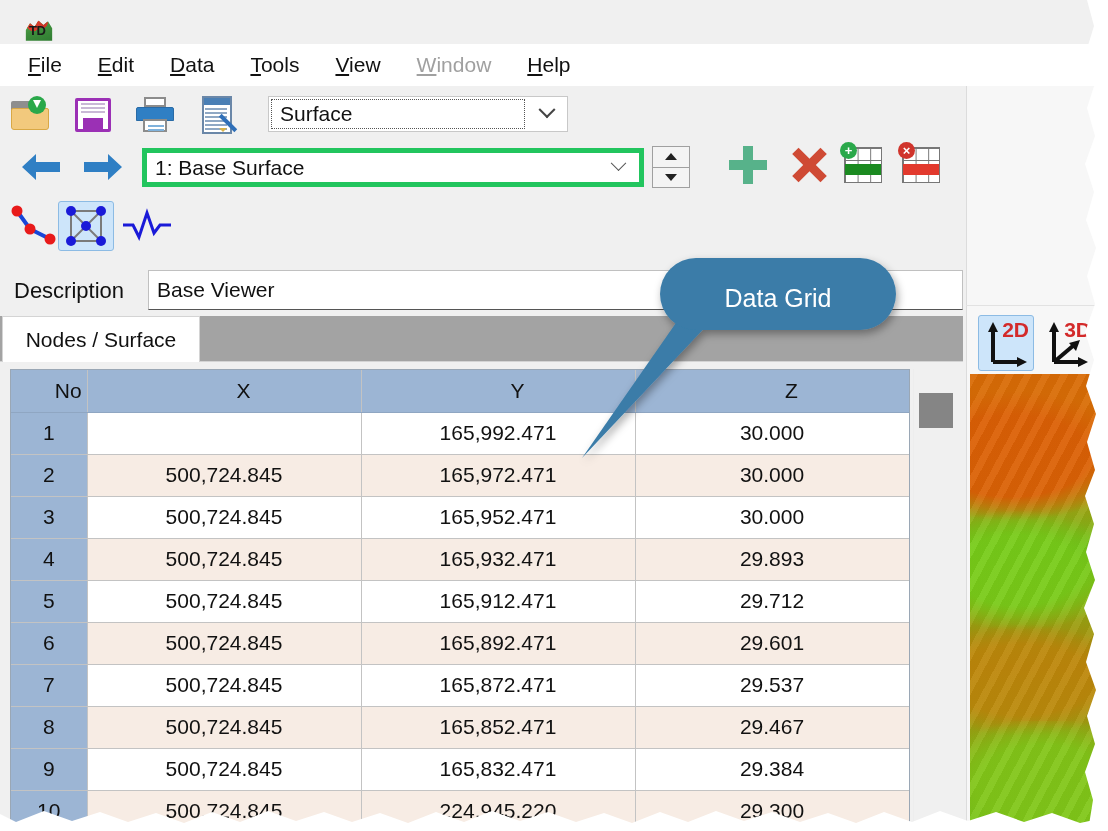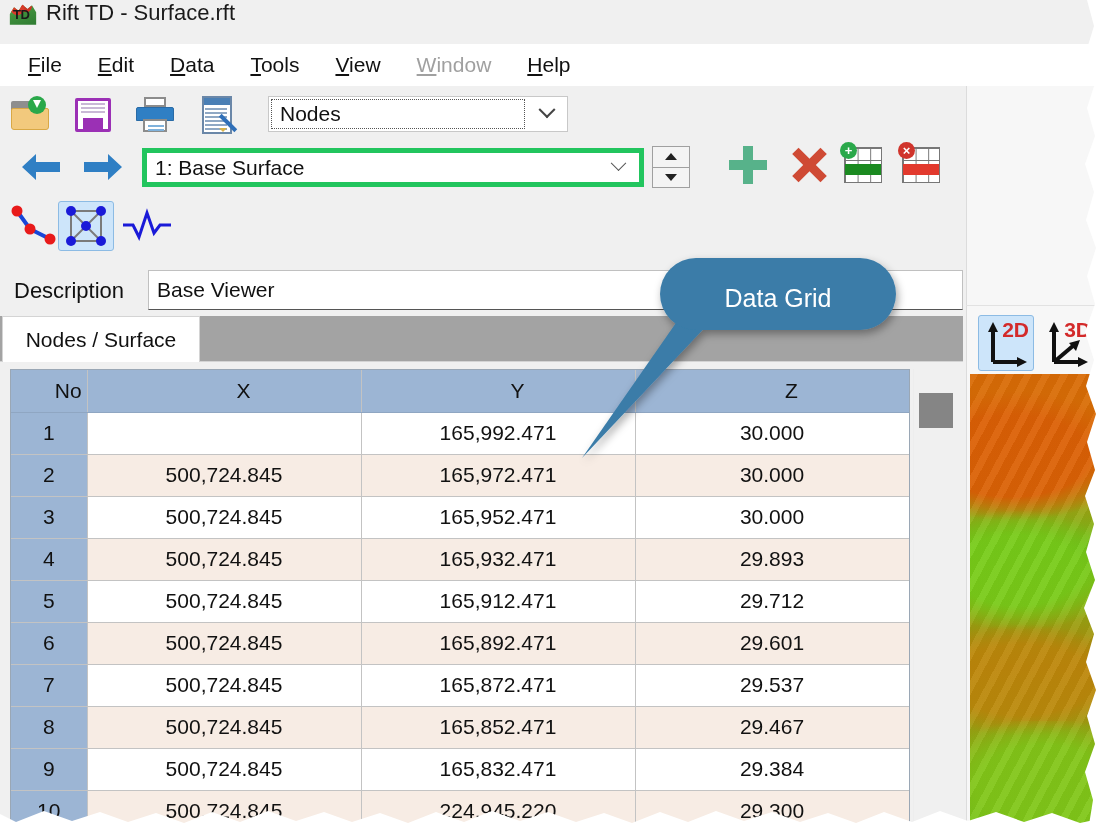--- a/index.html
+++ b/index.html
@@ -29,22 +29,22 @@
     width: 1108px; height: 22px;
     z-index: 60;
     pointer-events: none;
   }
 
   
   .titlebar {
     position: absolute; left: 0; top: 0;
     width: 1108px; height: 44px;
     background: #f0f0f0;
-    display: flex; align-items: flex-start;
-    padding-left: 8px;
+    display: flex; align-items: flex-end;
+    padding-left: 24px;
   }
   .app-logo {
     width: 30px; height: 28px; position: relative; flex: none;
     margin-right: 8px;
   }
   .app-logo .terr {
     position: absolute; left: 1px; top: 3px;
     width: 28px; height: 23px;
     background:
       radial-gradient(circle at 30% 22%, #d83b2a 0 26%, transparent 27%),
@@ -407,21 +407,20 @@
 </head>
 <body>
 
 <div id="app">
 
   <div class="titlebar">
     <div class="app-logo">
       <div class="terr"></div>
       <div class="td">TD</div>
     </div>
-    <div class="title-text">Rift TD - Surface.rft</div>
   </div>
 
   <div class="menubar">
     <div class="menu-item"><span class="acc">F</span>ile</div>
     <div class="menu-item"><span class="acc">E</span>dit</div>
     <div class="menu-item"><span class="acc">D</span>ata</div>
     <div class="menu-item"><span class="acc">T</span>ools</div>
     <div class="menu-item"><span class="acc">V</span>iew</div>
     <div class="menu-item disabled"><span class="acc">W</span>indow</div>
     <div class="menu-item"><span class="acc">H</span>elp</div>
@@ -446,21 +445,21 @@
     </div>
     <div class="ico-btn ic-edit">
       <div class="pg"></div>
         <div class="hdr"></div>
         <div class="txt"></div>
         <div class="pen"></div>
     </div>
   </div>
 
   <div class="combo-viewer">
-    <div class="val">Nodes</div>
+    <div class="val">Surface</div>
     <div class="arrow">
         <div class="chev"></div>
       </div>
   </div>
 
   <div class="nav-arrow arr-prev">
     <svg width="46" height="38" viewBox="0 0 46 38">
       <path d="M4 19 L18 6 L18 14 L42 14 L42 24 L18 24 L18 32 Z" fill="#2f7fc4"></path>
     </svg>
   </div>

